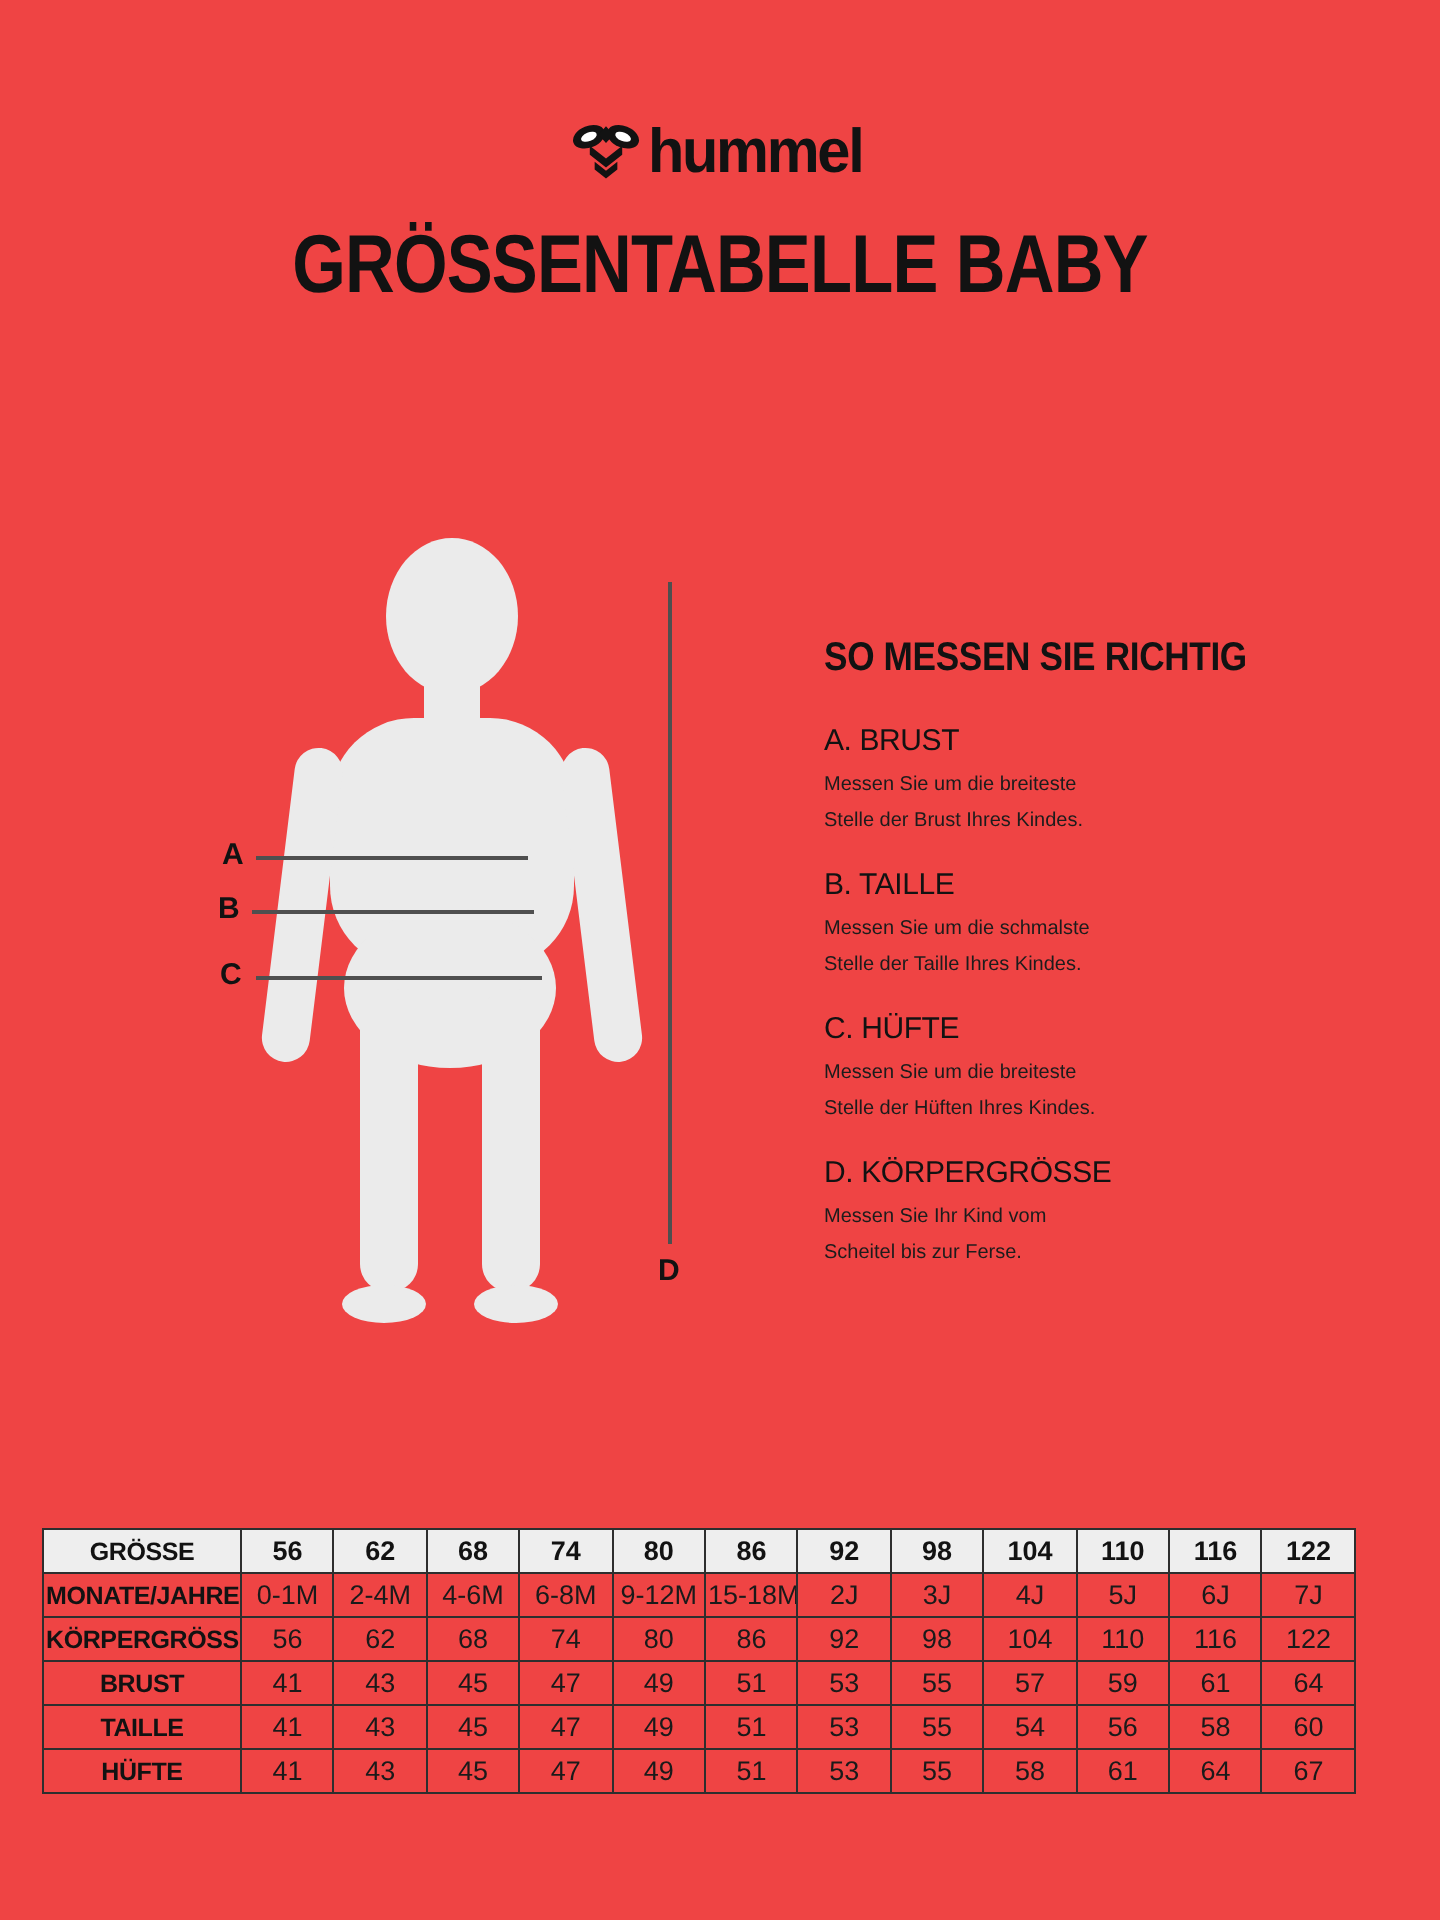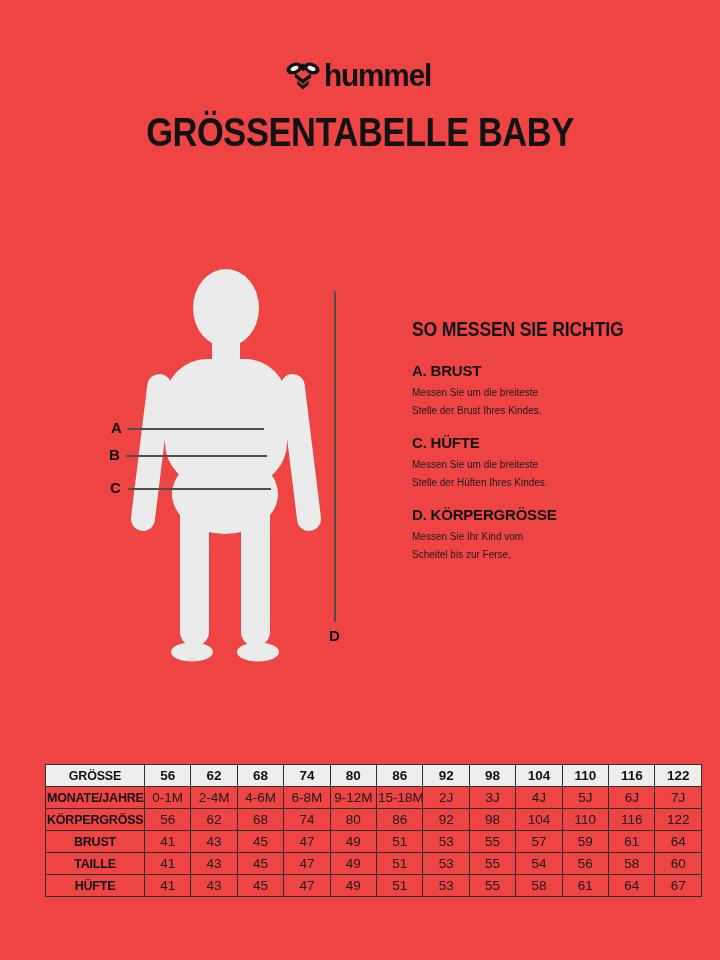--- a/index.html
+++ b/index.html
@@ -84,34 +84,34 @@
     font-weight: bold;
     letter-spacing: -0.2px;
     transform: scaleX(0.88);
     transform-origin: left center;
     white-space: nowrap;
     margin-bottom: 21px;
   }
   .section { margin-bottom: 14px; }
   .section-title {
     font-size: 15px;
-    font-weight: bold;
+    font-weight: normal;
     margin-bottom: 5px;
     letter-spacing: -0.2px;
   }
   .section-line {
     font-size: 10px;
     line-height: 18px;
     color: #1c1c1c;
   }
 
   
   .size-table-wrap {
     position: absolute;
-    left: 45px; top: 764px;
+    left: 21px; top: 764px;
     width: 657px;
   }
   table.size-table {
     width: 100%;
     border-collapse: collapse;
     table-layout: fixed;
   }
   table.size-table th, table.size-table td {
     border: 1px solid #2e2e2e;
     height: 22px;
@@ -183,20 +183,25 @@
 
   <div class="instructions">
     <div class="instructions-heading">SO MESSEN SIE RICHTIG</div>
 
     <div class="section">
       <div class="section-title">A. BRUST</div>
       <div class="section-line">Messen Sie um die breiteste</div>
       <div class="section-line">Stelle der Brust Ihres Kindes.</div>
     </div>
 
+    <div class="section">
+      <div class="section-title">B. TAILLE</div>
+      <div class="section-line">Messen Sie um die schmalste</div>
+      <div class="section-line">Stelle der Taille Ihres Kindes.</div>
+    </div>
 
     <div class="section">
       <div class="section-title">C. HÜFTE</div>
       <div class="section-line">Messen Sie um die breiteste</div>
       <div class="section-line">Stelle der Hüften Ihres Kindes.</div>
     </div>
 
     <div class="section">
       <div class="section-title">D. KÖRPERGRÖSSE</div>
       <div class="section-line">Messen Sie Ihr Kind vom</div>

